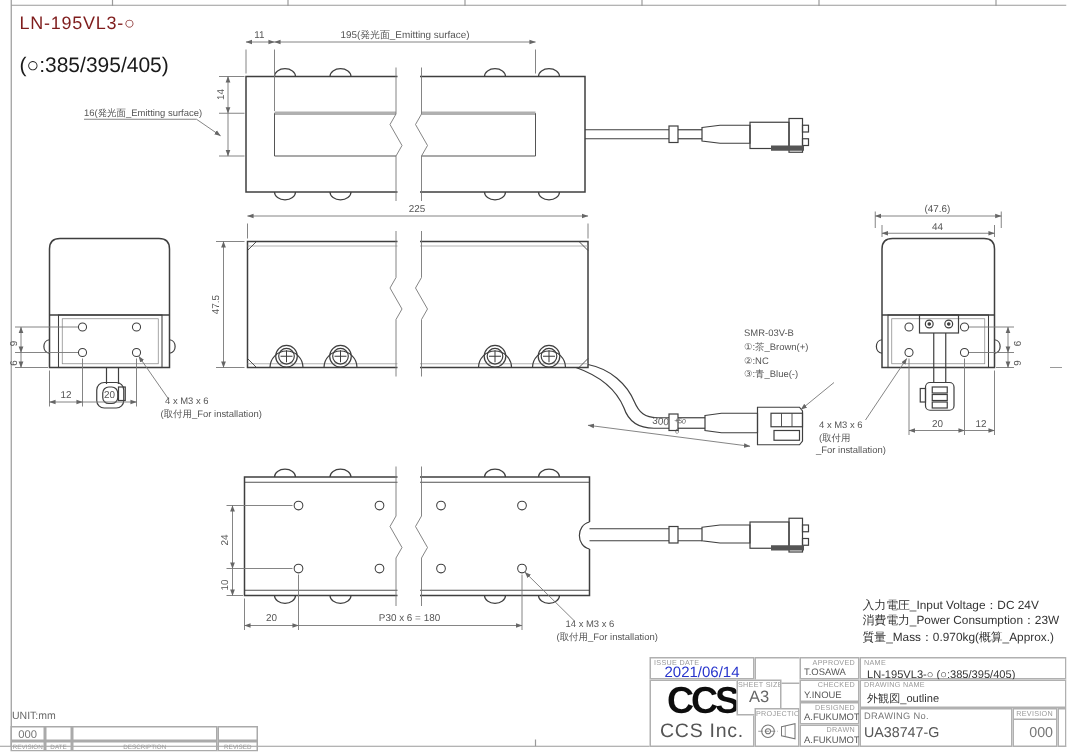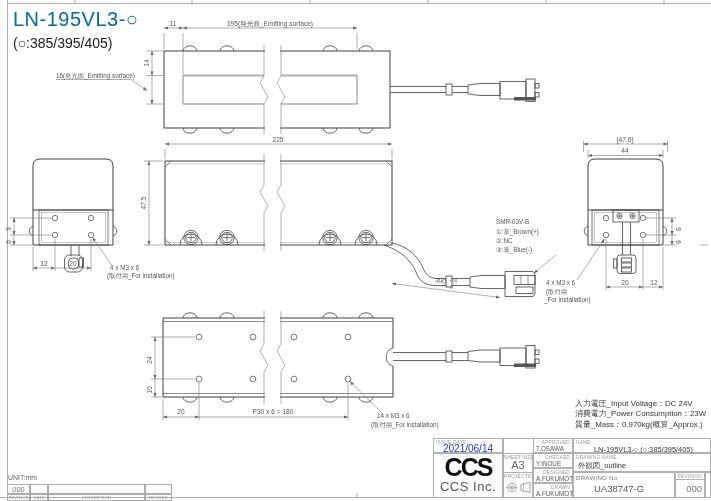--- a/index.html
+++ b/index.html
@@ -1,21 +1,21 @@
 <!DOCTYPE html>
 <html><head>
 <meta charset="utf-8">
 <style>
   html,body{margin:0;padding:0;}
   body{
     width:711px;height:501px;position:relative;background:#fff;overflow:hidden;
     font-family:"Liberation Sans","DejaVu Sans",sans-serif;
   }
   .abs{position:absolute;}
-  #title-main{left:13px;top:8px;font-size:20px;letter-spacing:.5px;color:#0369a1;}
+  #title-main{left:13px;top:8px;font-size:12px;letter-spacing:.5px;color:#7f1d1d;}
   #title-sub{left:13px;top:35px;font-size:14px;color:#1a1a1a;text-align:center;}
   svg text{font-family:"Liberation Sans","DejaVu Sans",sans-serif;}
   .dt{font-size:6.6px;fill:#555;text-anchor:middle;}
   .ct{font-size:6.3px;fill:#555;text-anchor:start;}
   .tolt{font-size:4.6px;fill:#555;text-anchor:start;}
   
   #specs{left:543px;top:399px;font-size:7.9px;line-height:10.4px;color:#333;white-space:nowrap;margin-left:32px;}
   
   .cell{position:absolute;box-sizing:border-box;border:0.5px solid #b0b0b0;background:#fff;}
   .lbl{display:block;font-size:4.8px;color:#999;text-align:right;padding:1px 2px 0 0;letter-spacing:.2px;white-space:nowrap;overflow:hidden;}
@@ -400,21 +400,21 @@
     <span class="val blue cen" style="font-size:10px;margin-top:-2px;">2021/06/14</span>
   </div>
   <div class="cell" style="left:433px;top:453px;width:70px;height:45px;">
     <div id="logo-ccs" style="margin-top:1px;">CCS</div>
     <div id="logo-sub">CCS Inc.</div>
   </div>
   <div class="cell" style="left:503px;top:438px;width:30px;height:18px;padding-left:44px;">
     <span class="lbl cen">SCALE</span>
     <span class="val blue cen" style="font-size:10px;font-weight:bold;margin-top:-2px;">1:1</span>
   </div>
-  <div class="cell" style="left:503px;top:453px;width:30px;height:24px;">
+  <div class="cell" style="left:491px;top:453px;width:30px;height:24px;">
     <span class="lbl cen">SHEET SIZE</span>
     <span class="val cen" style="font-size:11px;color:#666;margin-top:-1px;">A3</span>
   </div>
   <div class="cell" style="left:503px;top:472px;width:30px;height:26px;">
     <span class="lbl cen">PROJECTION</span>
     <svg width="29" height="17" viewBox="0 0 29 17">
       <g fill="none" stroke="#777" stroke-width="0.7">
         <circle cx="8" cy="8.5" r="4.2"></circle>
         <circle cx="8" cy="8.5" r="1.7"></circle>
         <line x1="1.5" y1="8.5" x2="14.5" y2="8.5" stroke-dasharray="3,1.2" stroke-width="0.5"></line>
@@ -434,29 +434,29 @@
   <div class="cell" style="left:533px;top:468px;width:40px;height:15px;">
     <span class="lbl">DESIGNED</span>
     <span class="val" style="font-size:6.3px;padding-left:2px;color:#555;">A.FUKUMOTO</span>
   </div>
   <div class="cell" style="left:533px;top:483px;width:40px;height:15px;">
     <span class="lbl">DRAWN</span>
     <span class="val" style="font-size:6.3px;padding-left:2px;color:#555;">A.FUKUMOTO</span>
   </div>
   <div class="cell" style="left:573px;top:438px;width:138px;height:15px;">
     <span class="lbl lft">NAME</span>
-    <span class="val" style="font-size:7.4px;padding-left:20px;">LN-195VL3-○ (○:385/395/405)</span>
+    <span class="val" style="font-size:7.4px;padding-left:4px;">LN-195VL3-○ (○:385/395/405)</span>
   </div>
   <div class="cell" style="left:573px;top:453px;width:138px;height:19px;">
     <span class="lbl lft">DRAWING NAME</span>
     <span class="val" style="font-size:7.4px;padding-left:4px;margin-top:1px;">外観図_outline</span>
   </div>
   <div class="cell" style="left:573px;top:472px;width:102px;height:26px;">
     <span class="lbl lft" style="font-size:6.2px;color:#777;">DRAWING No.</span>
-    <span class="val" style="font-size:9.5px;color:#555;padding-left:20px;margin-top:2px;">UA38747-G</span>
+    <span class="val" style="font-size:9.5px;color:#555;padding-left:2px;margin-top:2px;">UA38747-G</span>
   </div>
   <div class="cell" style="left:675px;top:472px;width:30px;height:26px;">
     <span class="lbl" style="border-bottom:0.5px solid #b0b0b0;">REVISION</span>
     <span class="val" style="font-size:9.5px;color:#777;text-align:right;padding-right:2px;margin-top:3px;">000</span>
   </div>
   <div class="cell" style="left:705px;top:472px;width:6px;height:26px;"></div>
 </div>
 
 <div class="abs" id="unit">UNIT:mm</div>
 <div>

